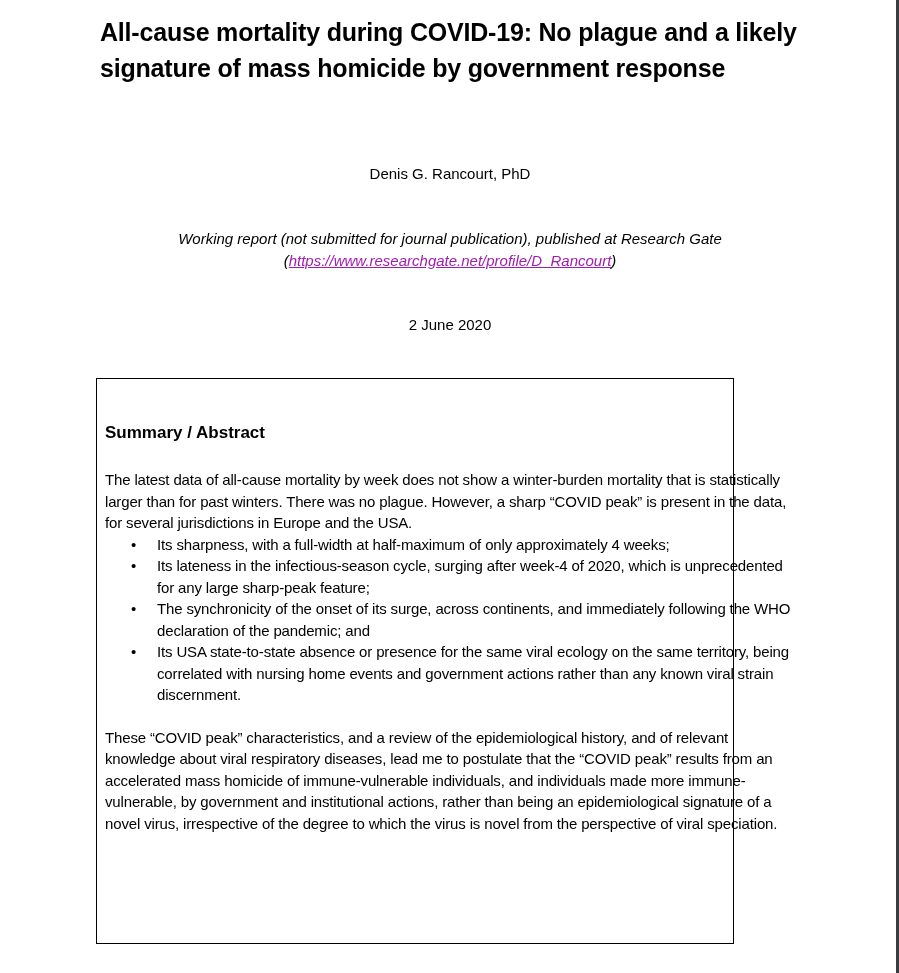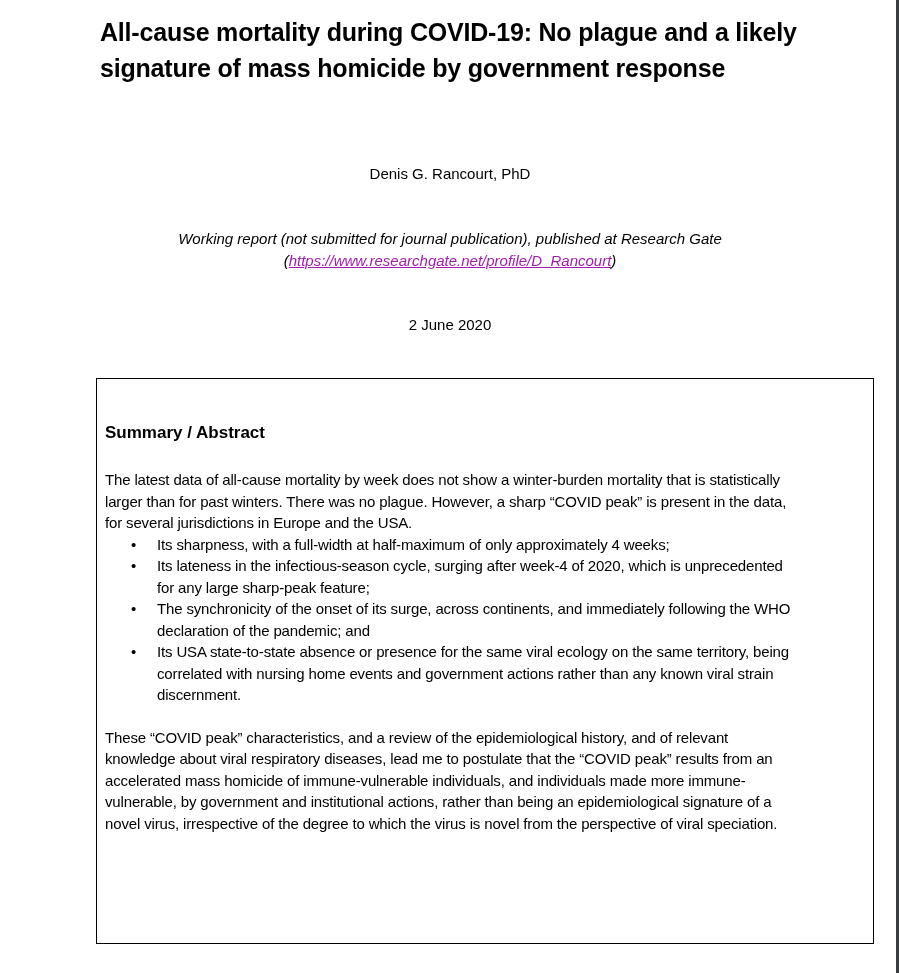--- a/index.html
+++ b/index.html
@@ -21,21 +21,21 @@
   }
   .meta {
     position: absolute; left: 100px; width: 700px; text-align: center;
     font-size: 15px; line-height: 22px;
   }
   .author { top: 163px; }
   .report { top: 228px; font-style: italic; }
   .date { top: 314px; }
   .report a { color: #a21caf; text-decoration: underline; }
   .abstract-box {
-    position: absolute; left: 96px; top: 378px; width: 778px; height: 566px;
+    position: absolute; left: 96px; top: 378px; width: 638px; height: 566px;
     border: 1.5px solid #000; box-sizing: border-box;
   }
   .abs-heading {
     position: absolute; left: 8px; top: 44px; font-weight: bold; font-size: 17px;
   }
   .abs-body {
     position: absolute; left: 8px; top: 90px; width: 690px;
     font-size: 15px; line-height: 21.5px; letter-spacing: -0.15px;
   }
   .abs-body p { margin: 0 0 21px 0; }

